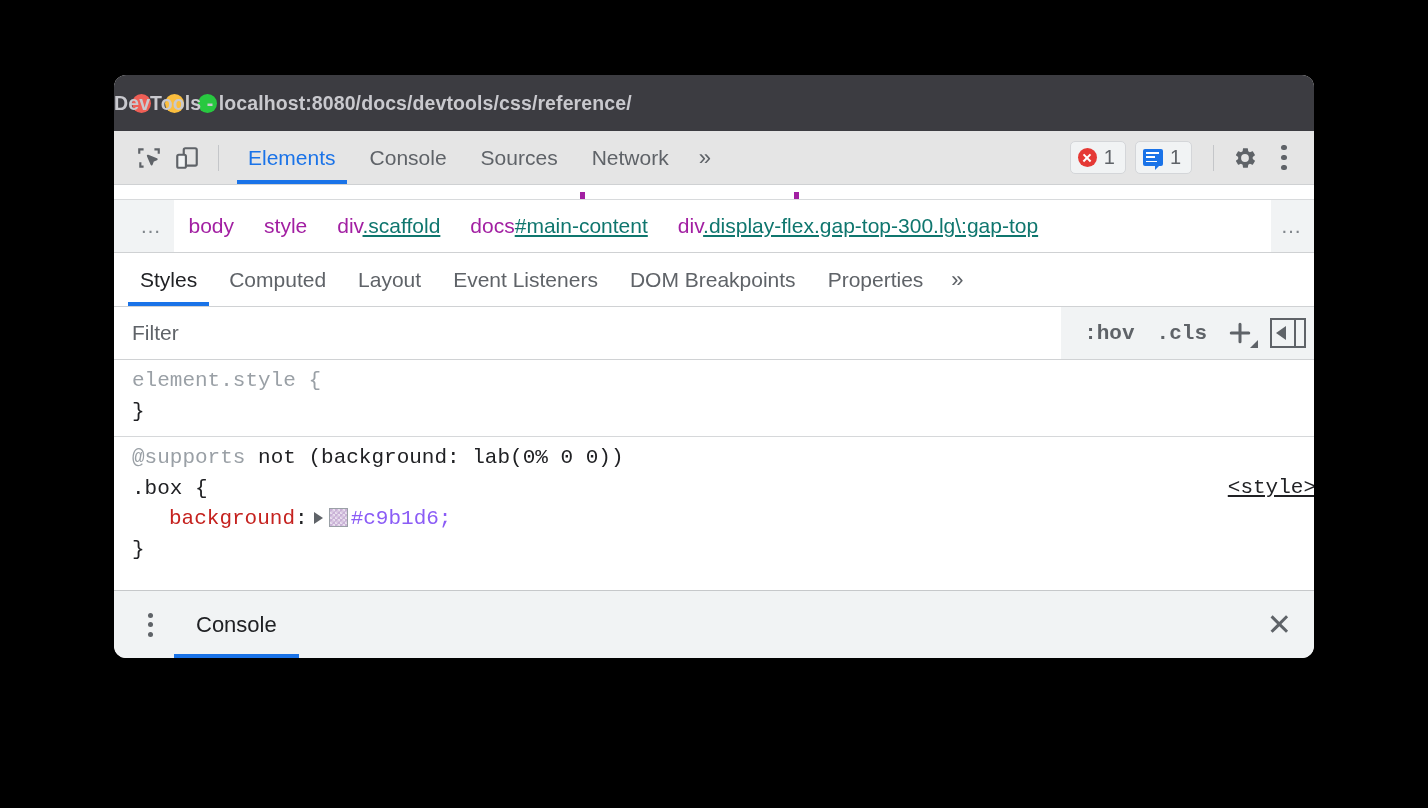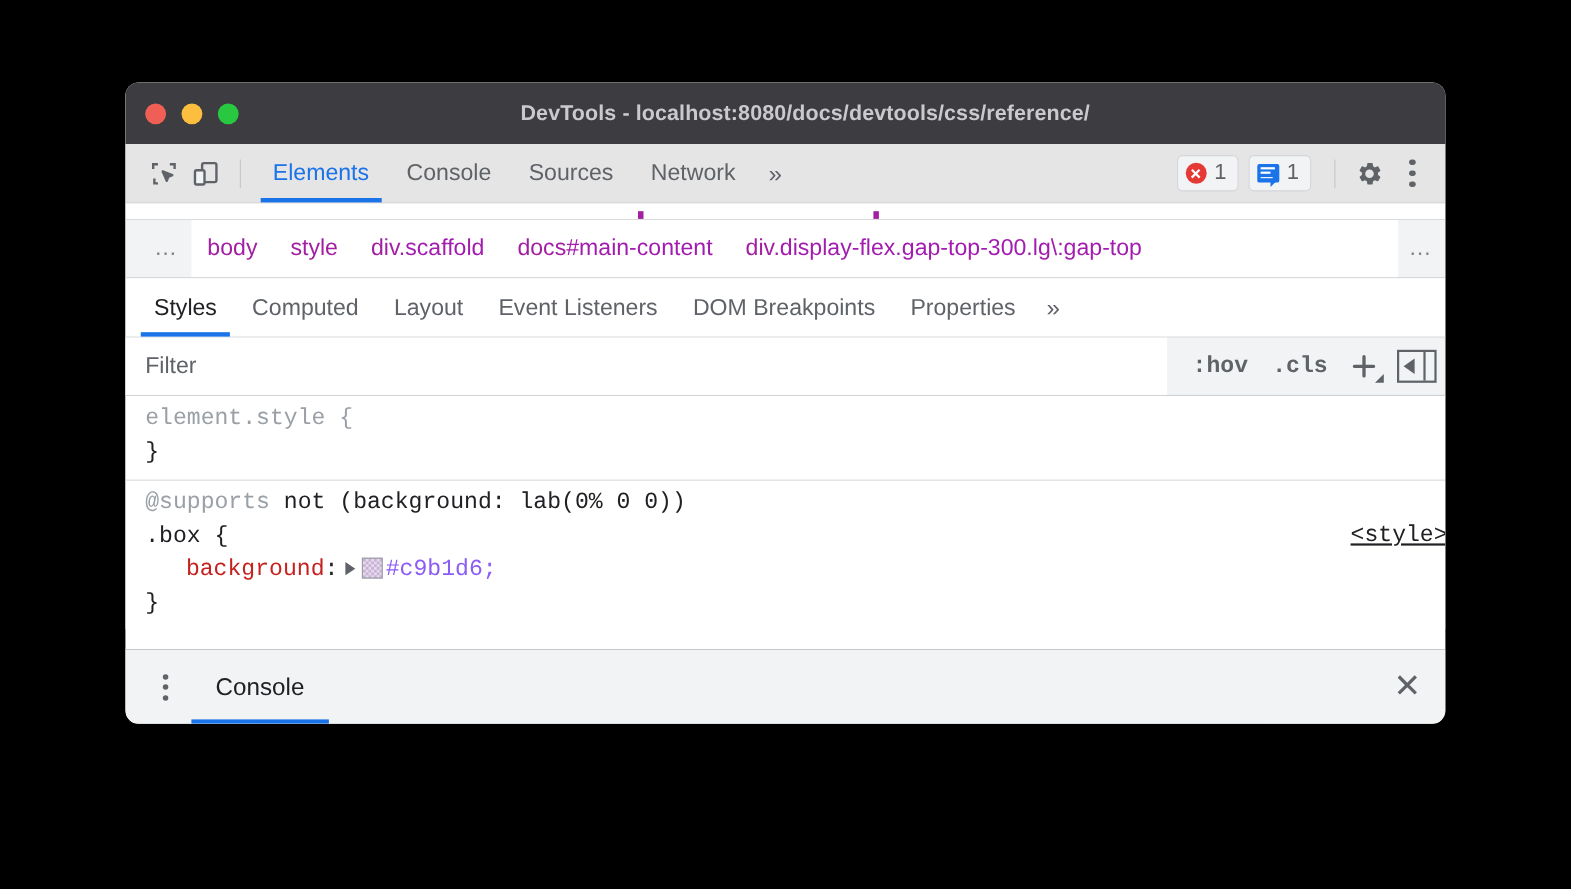--- a/index.html
+++ b/index.html
@@ -35,27 +35,26 @@
     align-items: center;
   }
   .lights { display: flex; gap: 14px; margin-left: 18px; }
   .light { width: 19px; height: 19px; border-radius: 50%; }
   .light.red { background: #ef5f56; }
   .light.yellow { background: #fbbe3e; }
   .light.green { background: #28c840; }
   .win-title {
     position: absolute;
     left: 0; right: 0;
-    text-align: center;
+    text-align: left;
     font-size: 19.5px;
     font-weight: bold;
     color: #c9c9ce;
     letter-spacing: 0.1px;
     pointer-events: none;
-    padding-left: 36px;
   }
 
   
   .toolbar {
     height: 54px;
     background: #e5e5e5;
     display: flex;
     align-items: center;
     position: relative;
     border-bottom: 1px solid #cfd1d3;
@@ -184,21 +183,21 @@
     overflow: hidden;
     white-space: nowrap;
   }
   .crumb {
     font-size: 21px;
     padding: 0 15px;
     color: #a21fa2;
     flex: none;
     white-space: nowrap;
   }
-  .crumb .sfx { color: #a21caf; }
+  .crumb .sfx { color: #0f766e; text-decoration: underline; }
   .crumb-ell.right { flex: none; }
 
   
   .pane-tabs {
     height: 54px;
     background: #fff;
     display: flex;
     align-items: center;
     border-bottom: 1px solid #d0d2d4;
     padding-left: 10px;

